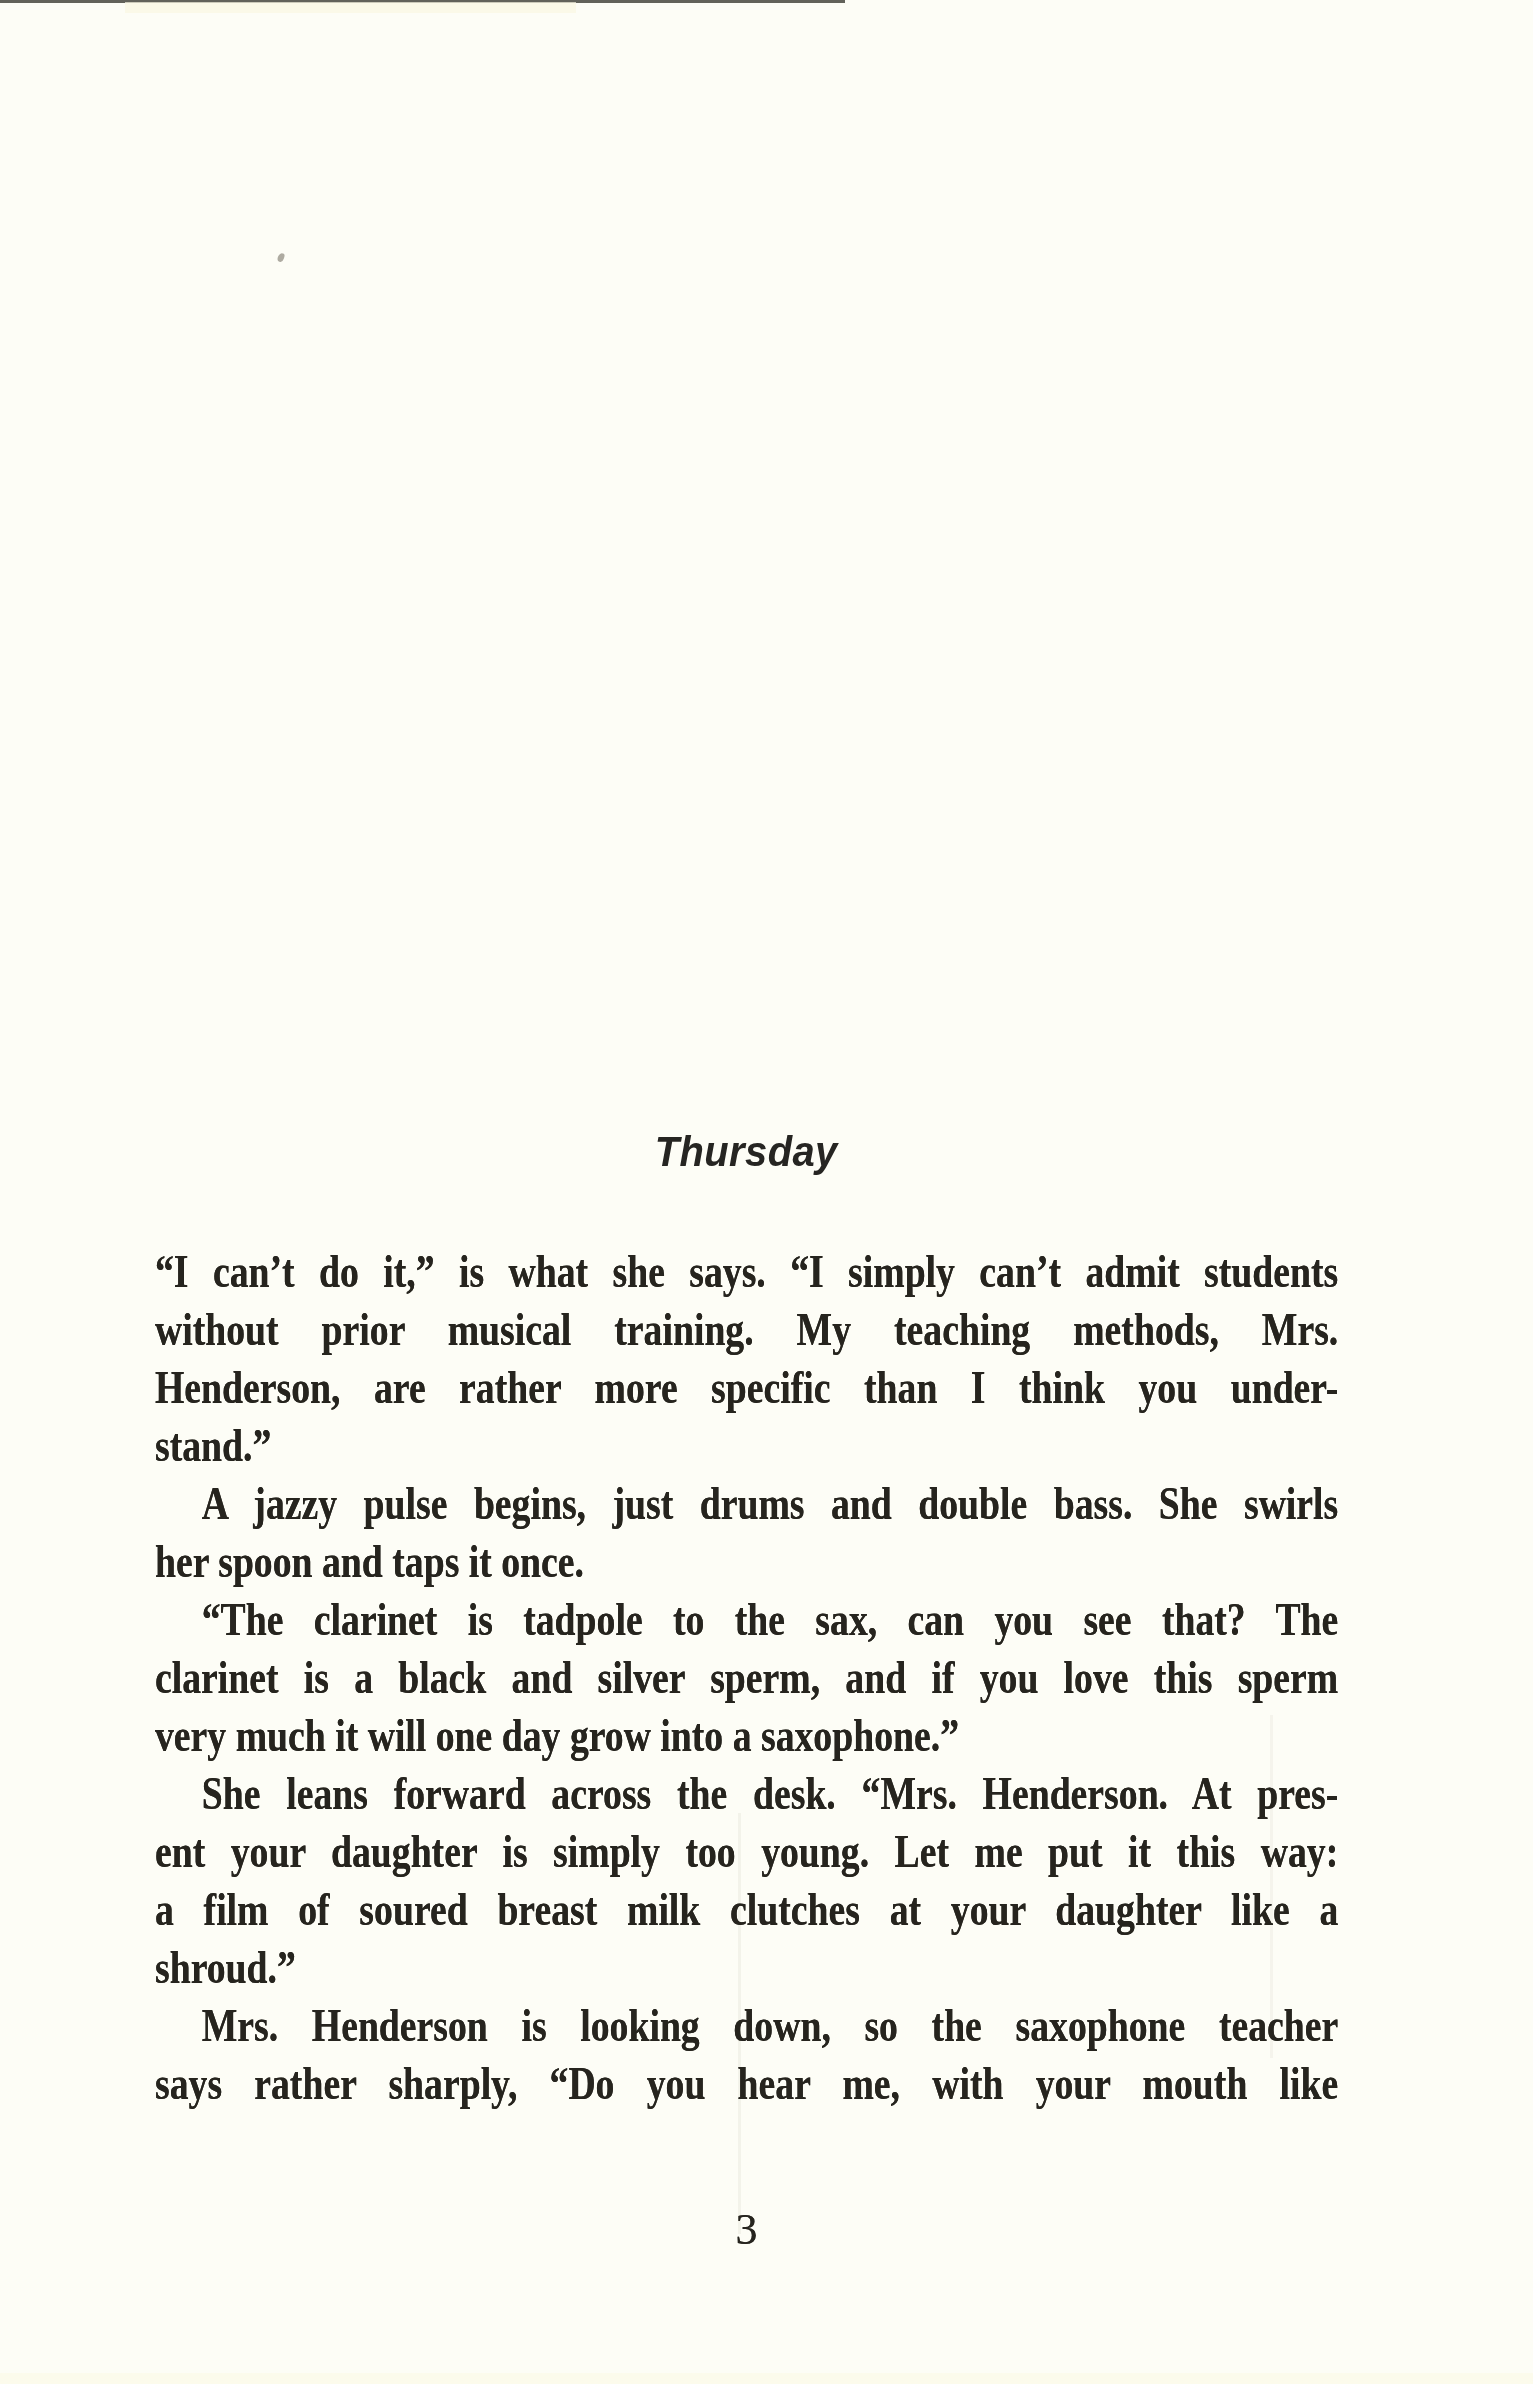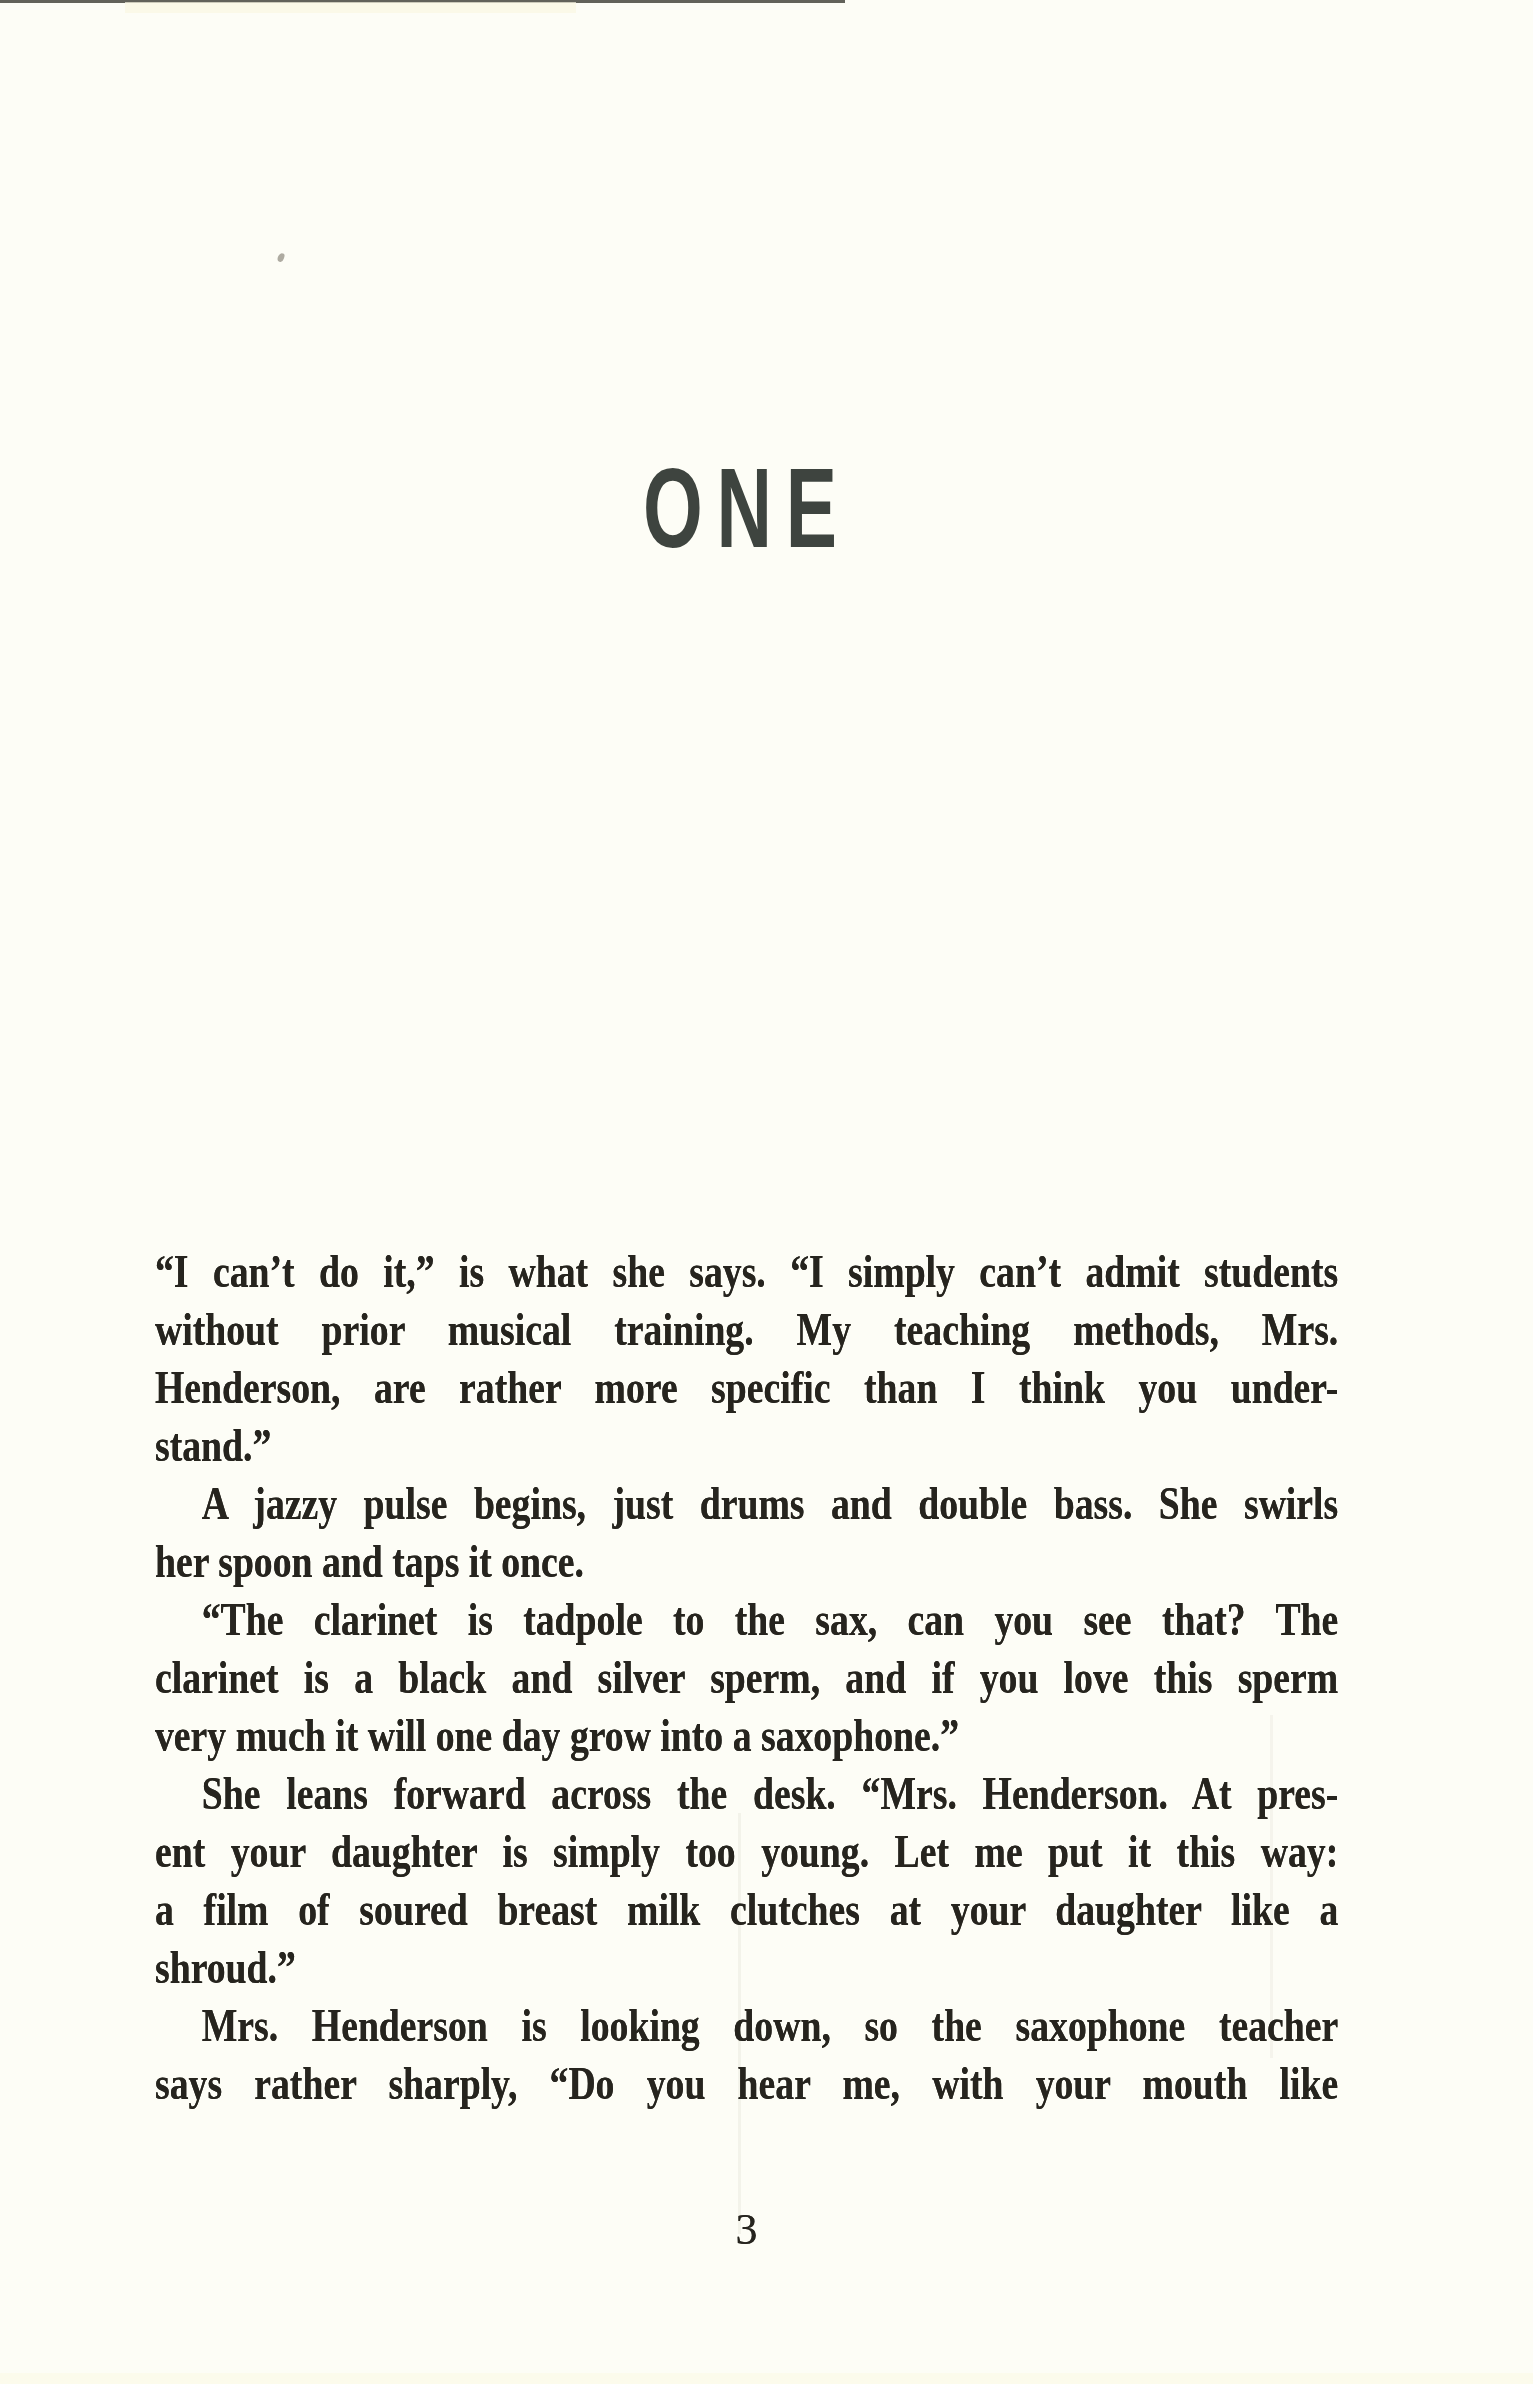--- a/index.html
+++ b/index.html
@@ -101,24 +101,24 @@
 <body>
 
 <div class="page">
 
   <div class="top-line"></div>
   <div class="top-cream"></div>
   <div class="speck"></div>
   <div class="crease-1"></div>
   <div class="crease-2"></div>
 
-  <div class="colwrap chapter-wrap">
-    <span class="chapter">ONE</span>
+
+  <div class="colwrap section-wrap">
+    <span class="section">Thursday</span>
   </div>
-
 
   <div class="bodytext">
       <div class="line j">“I can’t do it,” is what she says. “I simply can’t admit students</div>
       <div class="line j">without prior musical training. My teaching methods, Mrs.</div>
       <div class="line j">Henderson, are rather more specific than I think you under-</div>
       <div class="line">stand.”</div>
       <div class="line j ind">A jazzy pulse begins, just drums and double bass. She swirls</div>
       <div class="line">her spoon and taps it once.</div>
       <div class="line j ind">“The clarinet is tadpole to the sax, can you see that? The</div>
       <div class="line j">clarinet is a black and silver sperm, and if you love this sperm</div>

